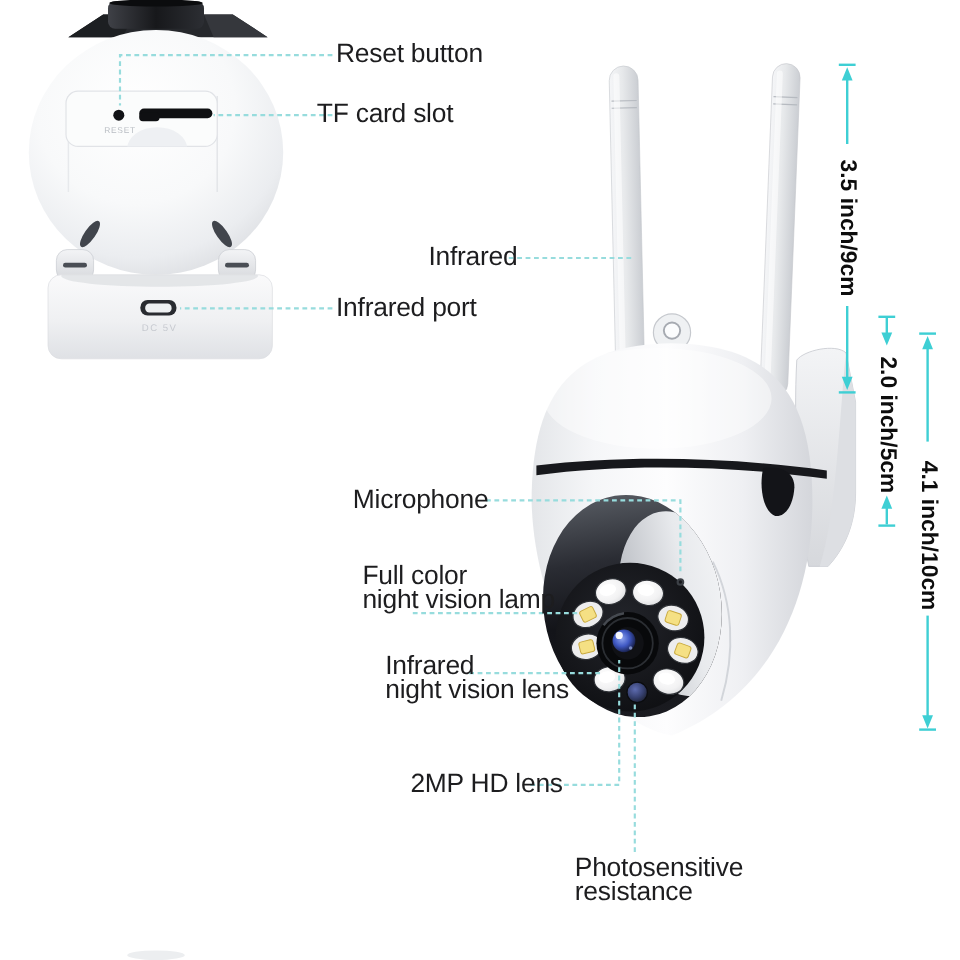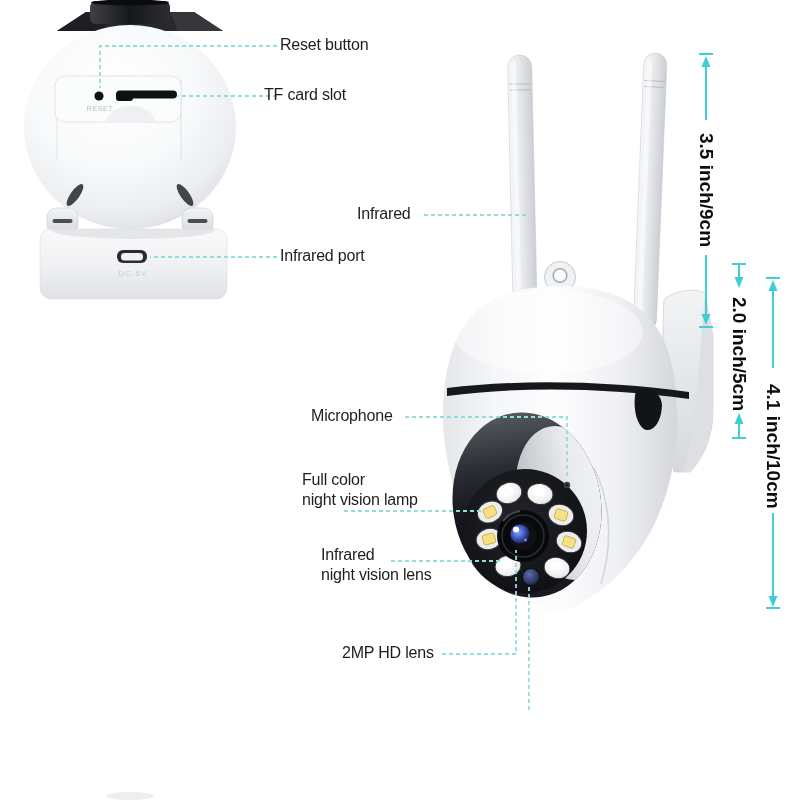--- a/index.html
+++ b/index.html
@@ -1,19 +1,19 @@
 <!DOCTYPE html>
 <html><head>
 <meta charset="utf-8">
 <style>
   html,body{margin:0;padding:0;background:#ffffff;}
   .stage{position:relative;width:800px;height:800px;background:#ffffff;overflow:hidden;
          font-family:"Liberation Sans",sans-serif;}
   .stage svg{position:absolute;left:0;top:0;}
-  .lbl{position:absolute;font-size:16px;line-height:20px;color:#1d1d1f;
+  .lbl{position:absolute;font-size:22px;line-height:20px;color:#1d1d1f;
        white-space:pre-line;letter-spacing:-0.2px;}
   .dim{position:absolute;writing-mode:vertical-rl;text-orientation:mixed;
        font-size:19px;line-height:22px;font-weight:bold;color:#0d0d0d;letter-spacing:0;}
 </style>
 </head>
 <body>
 
 <div class="stage">
 
 <svg width="800" height="800" viewBox="0 0 800 800">
@@ -260,24 +260,26 @@
       <polygon points="773,607 768.5,596 777.5,596" stroke="none"></polygon>
       <path d="M766,608 H780" fill="none"></path>
     </g>
   </g>
 </svg>
 
 <div class="lbl" style="left:280px;top:35px">Reset button</div>
 <div class="lbl" style="left:264px;top:85px">TF card slot</div>
 <div class="lbl" style="left:357px;top:204px">Infrared</div>
 <div class="lbl" style="left:280px;top:246px">Infrared port</div>
-<div class="lbl" style="left:311px;top:406px">Microphone</div>
+<div class="lbl" style="left:294px;top:406px">Microphone</div>
 <div class="lbl" style="left:302px;top:470px">Full color
 night vision lamp</div>
 <div class="lbl" style="left:321px;top:545px">Infrared
 night vision lens</div>
 <div class="lbl" style="left:342px;top:643px">2MP HD lens</div>
+<div class="lbl" style="left:479px;top:713px">Photosensitive
+resistance</div>
 
 <div class="dim" style="left:695px;top:133px">3.5 inch/9cm</div>
 <div class="dim" style="left:728px;top:297px">2.0 inch/5cm</div>
 <div class="dim" style="left:762px;top:384px">4.1 inch/10cm</div>
 
 </div>
 
 </body></html>

